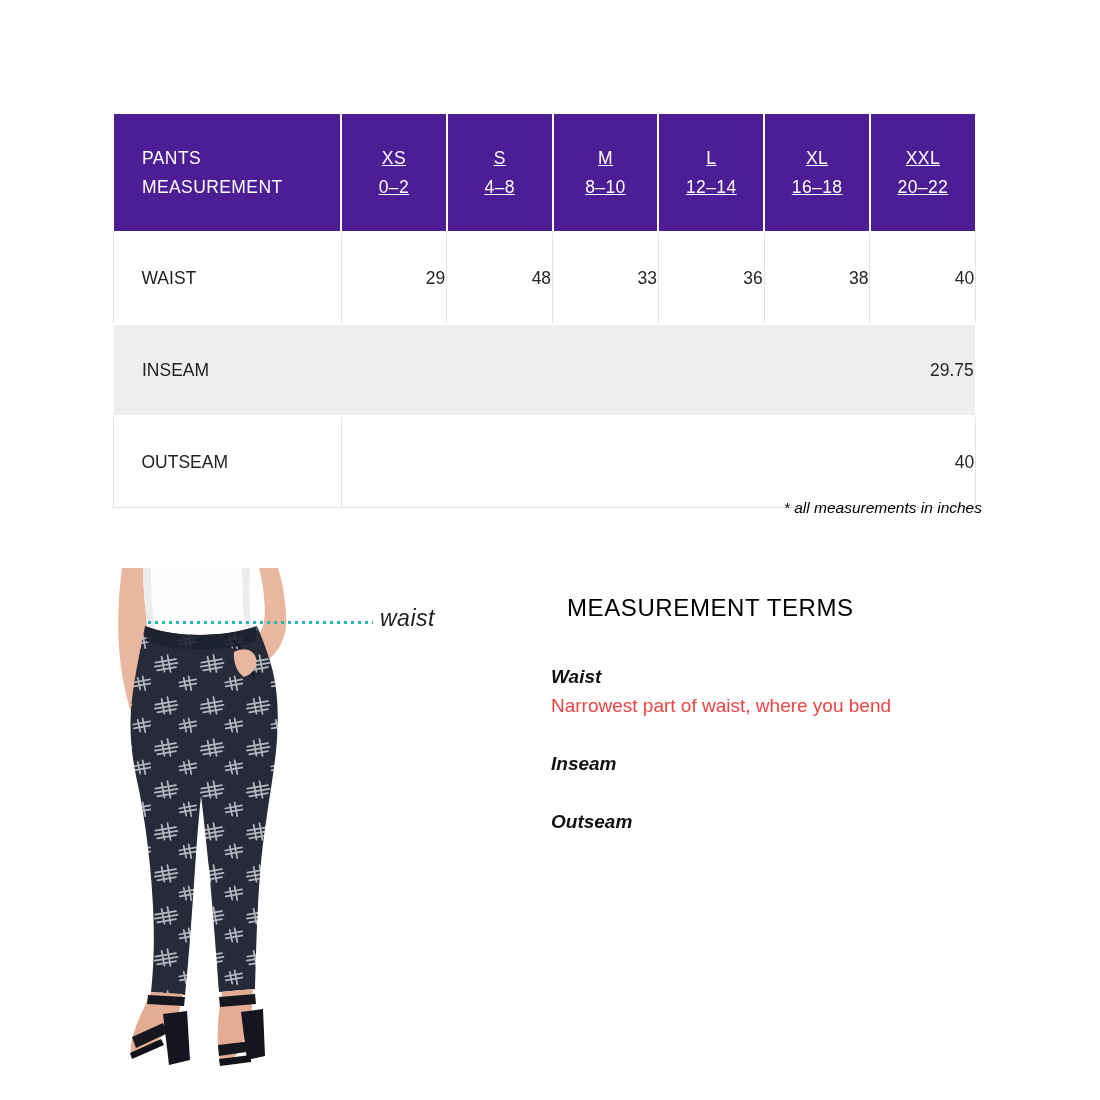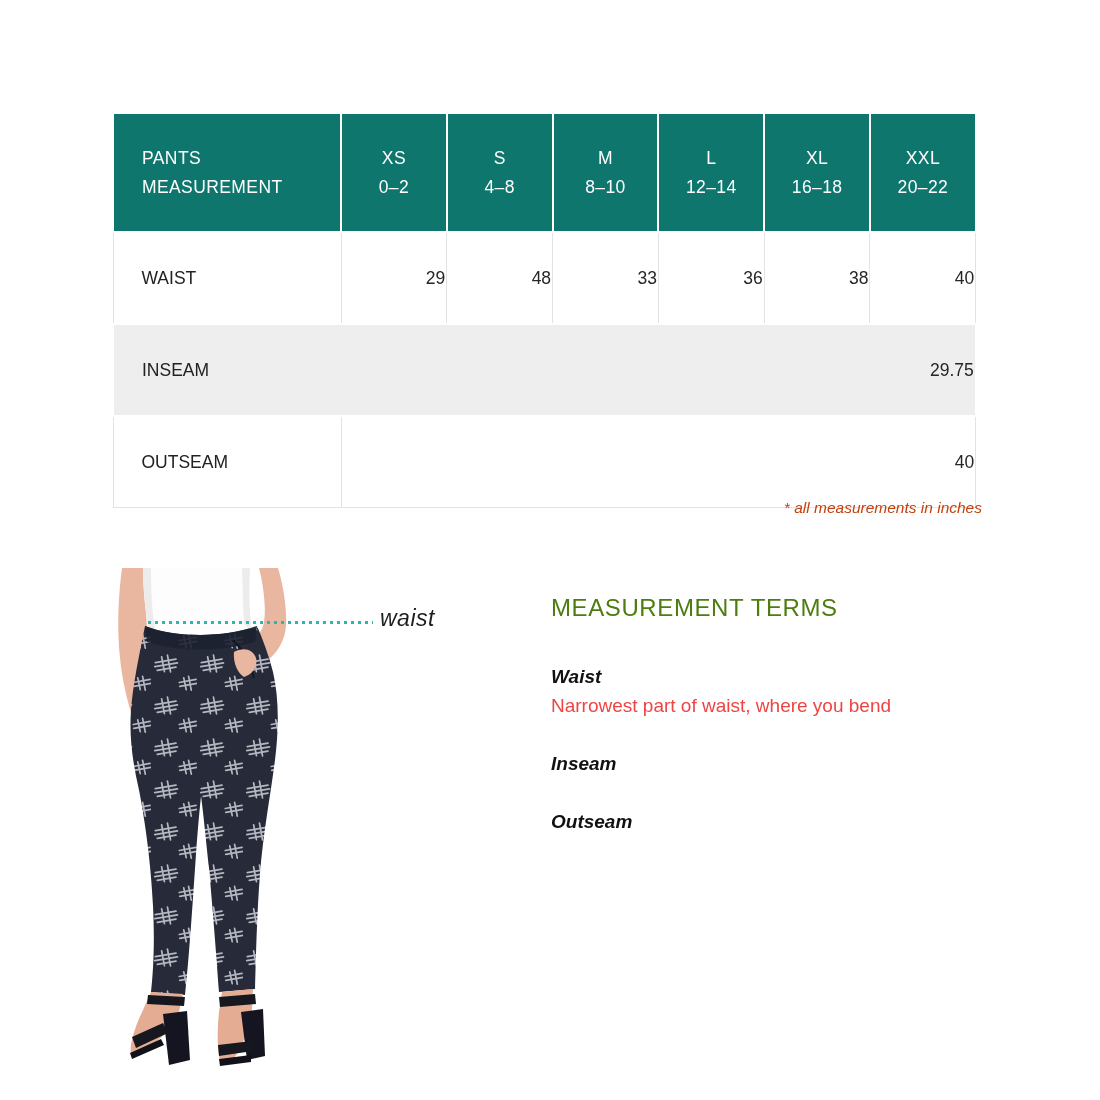--- a/index.html
+++ b/index.html
@@ -7,56 +7,56 @@
     position:relative;width:1100px;height:1100px;background:#ffffff;overflow:hidden;
     font-family:"Liberation Sans",sans-serif;color:#262626;
   }
 
   
   .table-wrap{position:absolute;left:112px;top:112px;width:863px;}
   table.size{border-collapse:collapse;table-layout:fixed;width:863px;}
   col.c-label{width:228px;}
   col.c-size{width:105.8px;}
   table.size th{
-    background:#0f766e;color:#ffffff;font-weight:400;height:115px;
+    background:#4c1d95;color:#ffffff;font-weight:400;height:115px;
     border:2px solid #ffffff;font-size:17.5px;letter-spacing:0.4px;
     text-align:center;vertical-align:middle;
   }
   table.size th.hlabel{text-align:left;padding-left:28px;line-height:29px;}
-  table.size th .sz-line{line-height:29px;}
+  table.size th .sz-line{line-height:29px;text-decoration:underline;}
   table.size td{
     height:88px;font-size:17.5px;color:#262626;background:#ffffff;
     border:1px solid #e3e3e3;text-align:right;vertical-align:middle;
   }
   table.size td.lbl{text-align:left;padding-left:28px;color:#222222;}
   table.size tr.inseam td{background:#eeeeee;border:2px solid #ffffff;}
   table.size tr.inseam td.lbl{border-right:none;}
   table.size tr.inseam td.spanv{border-left:none;}
 
   
   .footnotes{
     position:absolute;top:496px;right:118px;text-align:right;
-    font-style:italic;font-size:15.5px;line-height:24px;color:#c2410c;
+    font-style:italic;font-size:15.5px;line-height:24px;color:#000000;
   }
 
   
   .figure{position:absolute;left:105px;top:568px;width:190px;height:512px;}
   .waist-line{
     position:absolute;left:148px;top:621px;width:225px;height:3px;z-index:5;
     background-image:repeating-linear-gradient(90deg,#2ab7b1 0 3px,transparent 3px 7px);
   }
   .waist-label{
     position:absolute;left:380px;top:605px;z-index:5;
     font-style:italic;font-size:23px;color:#1e1e1e;letter-spacing:0.5px;
   }
 
   
   .terms{position:absolute;left:551px;top:594px;width:436px;}
   .terms h2{
-    margin:0 0 40px 0;font-size:24px;font-weight:400;color:#4d7c0f;
+    margin:0 0 40px 16px;font-size:24px;font-weight:400;color:#000000;
     letter-spacing:0.6px;
   }
   .term-item{margin-bottom:29px;}
   .term-name{font-size:19px;font-weight:bold;font-style:italic;color:#111111;line-height:29px;}
   .term-def{font-size:19px;color:#ef4444;line-height:29px;}
 </style>
 </head>
 <body>
 
 <div class="page">

